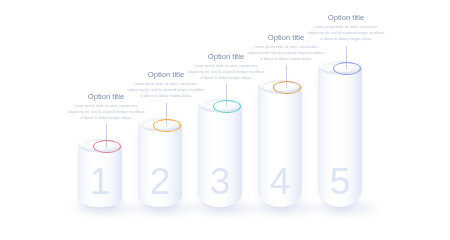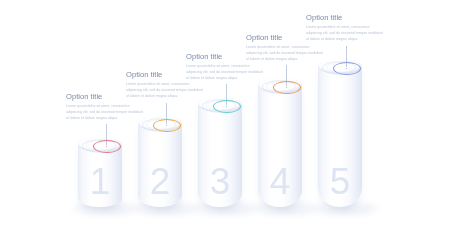--- a/index.html
+++ b/index.html
@@ -49,21 +49,21 @@
     line-height:1;
     user-select:none;
   }
 
   
   .marker{position:absolute;border-radius:50%;background:transparent;}
   .marker-dot{position:absolute;width:1px;height:1px;border-radius:50%;}
   .connector{position:absolute;width:1px;background:#c3cbe0;}
 
   
-  .txt{position:absolute;}
+  .txt{position:absolute;text-align:center;}
   .txt .title{
     color:#7b8ba8;
     font-size:7.6px;
     line-height:1.1;
     margin:0 0 3px 0;
     font-weight:400;
     white-space:nowrap;
   }
   .txt .body{
     color:#b9c2d4;

